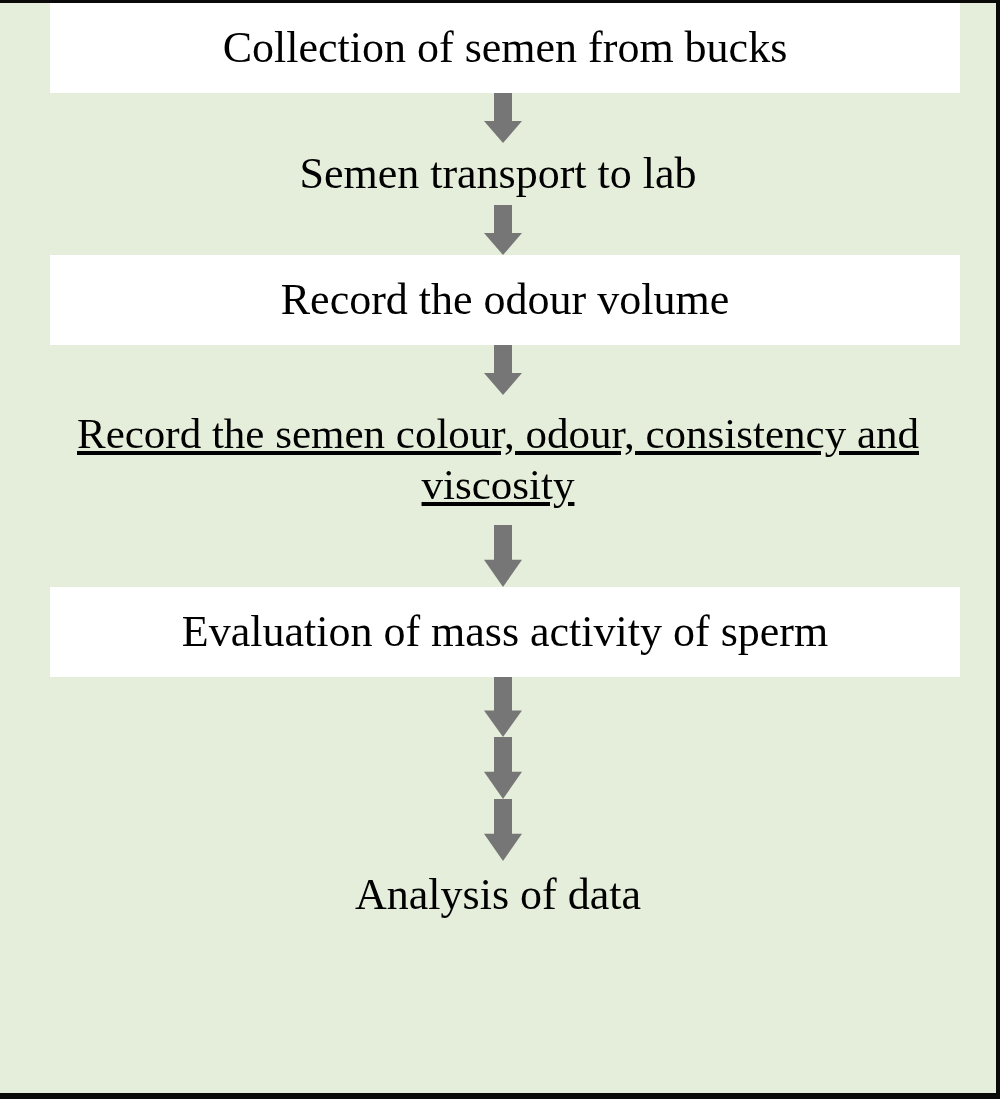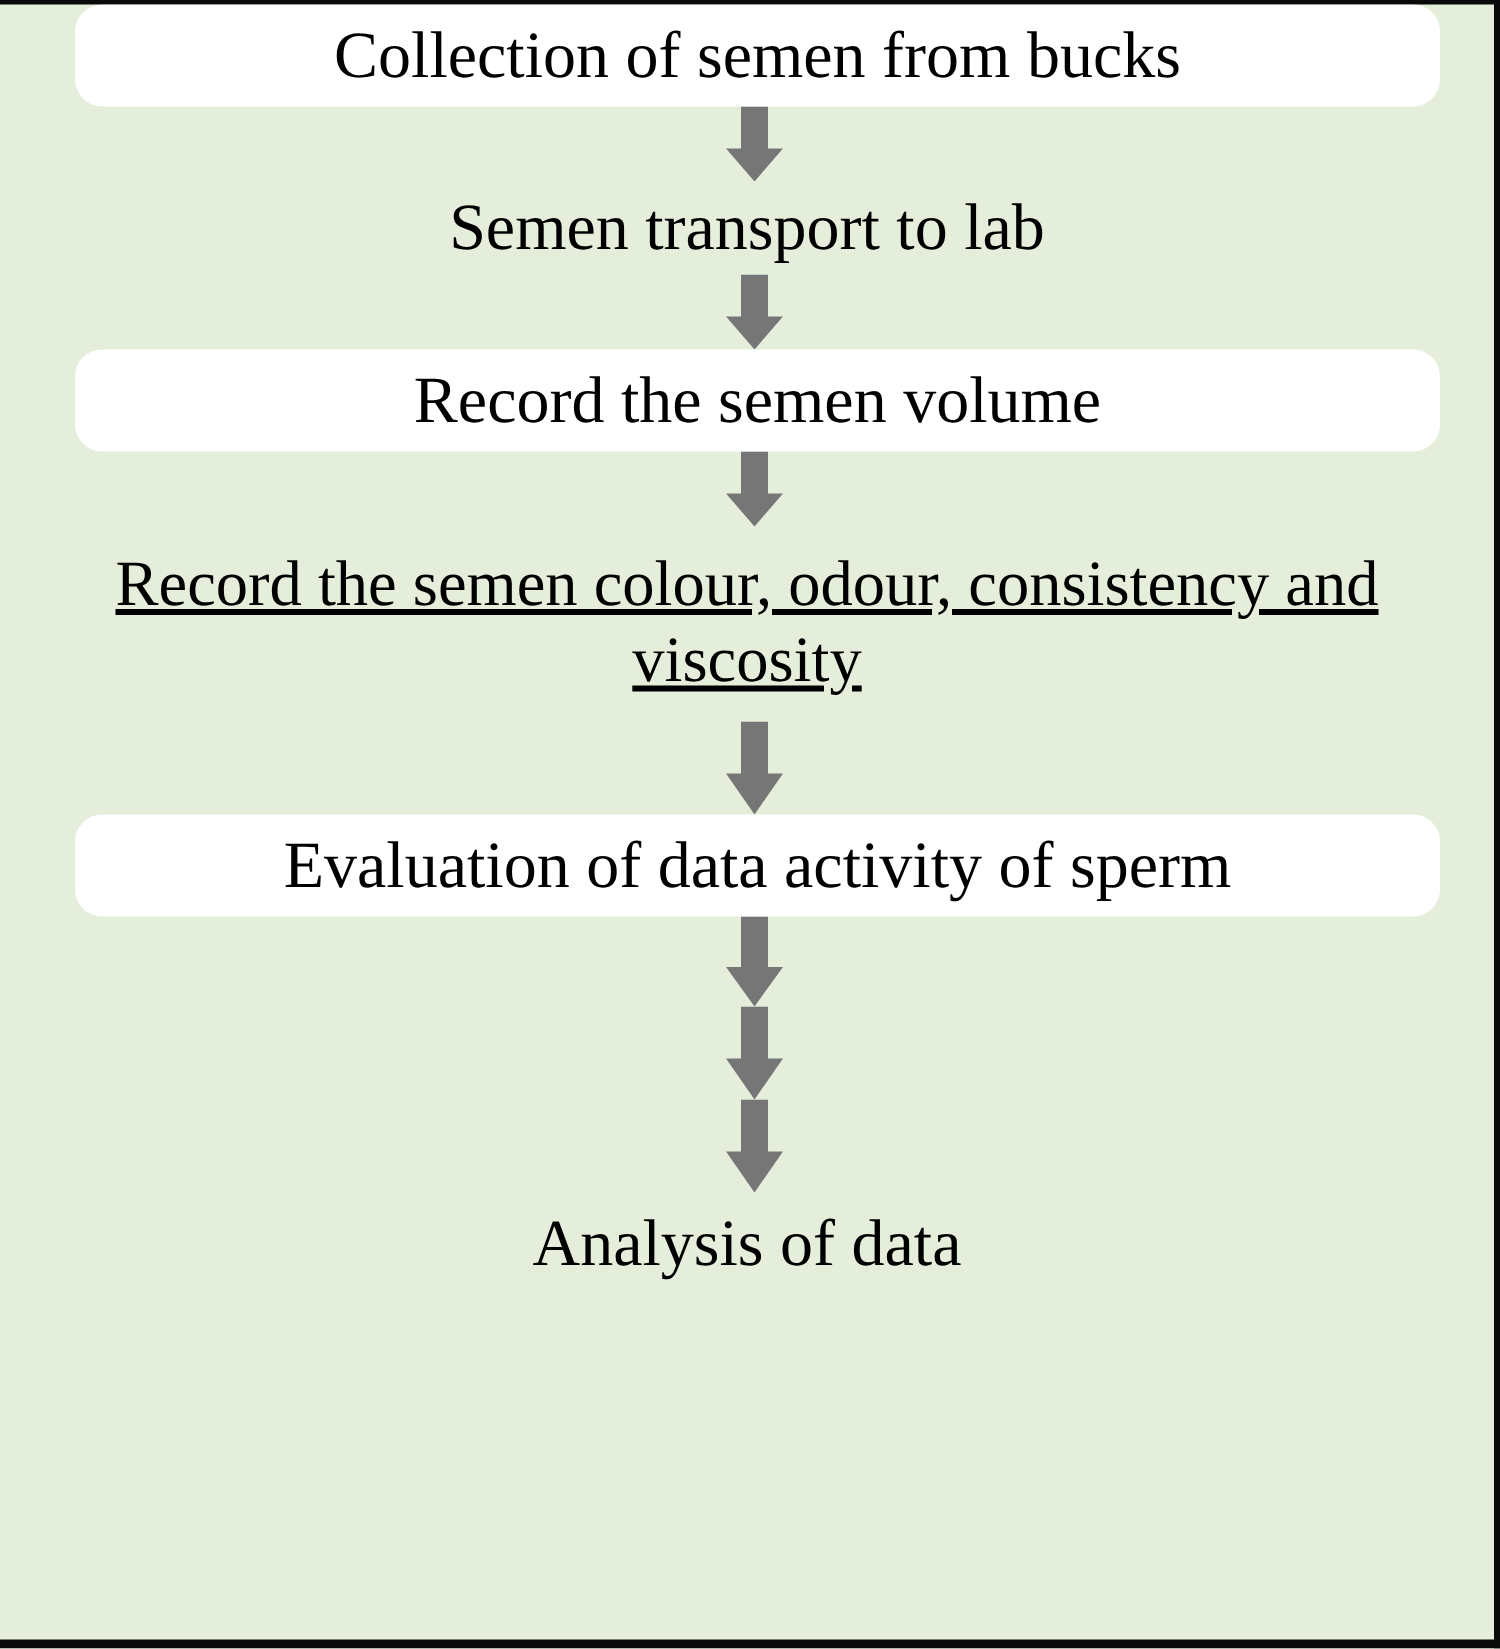--- a/index.html
+++ b/index.html
@@ -46,21 +46,21 @@
     align-items: stretch;
   }
   .arrow-row svg {
     width: 40px;
     height: 100%;
     display: block;
     margin-left: 10px; 
   }
 
   
-  .h90  { height: 68px; border-radius: 18px; }
+  .h90  { height: 90px; }
   .h50  { height: 50px; }
   .h62  { height: 62px; text-align: center; }
   .h60  { height: 60px; }
   .h75  { height: 75px; }
   .h67  { height: 67px; }
   .h130 { height: 130px; }
 </style>
 </head>
 <body>
 
@@ -82,21 +82,21 @@
   </div>
 
   <div class="arrow-row h50">
     <svg viewBox="0 0 40 100" preserveAspectRatio="none">
       <rect x="11" y="0" width="18" height="60" fill="#767676"></rect>
       <polygon points="1,56 39,56 20,100" fill="#767676"></polygon>
     </svg>
   </div>
 
   <div class="step white-bar h90">
-    <span>Record the semen volume</span>
+    <span>Record the odour volume</span>
   </div>
 
   <div class="arrow-row h50">
     <svg viewBox="0 0 40 100" preserveAspectRatio="none">
       <rect x="11" y="0" width="18" height="60" fill="#767676"></rect>
       <polygon points="1,56 39,56 20,100" fill="#767676"></polygon>
     </svg>
   </div>
 
   <div class="step plain long h130">
@@ -105,21 +105,21 @@
   </div>
 
   <div class="arrow-row h62">
     <svg viewBox="0 0 40 100" preserveAspectRatio="none">
       <rect x="11" y="0" width="18" height="60" fill="#767676"></rect>
       <polygon points="1,56 39,56 20,100" fill="#767676"></polygon>
     </svg>
   </div>
 
   <div class="step white-bar h90">
-    <span>Evaluation of data activity of sperm</span>
+    <span>Evaluation of mass activity of sperm</span>
   </div>
 
   <div class="arrow-row h60">
     <svg viewBox="0 0 40 100" preserveAspectRatio="none">
       <rect x="11" y="0" width="18" height="60" fill="#767676"></rect>
       <polygon points="1,56 39,56 20,100" fill="#767676"></polygon>
     </svg>
   </div>
 
 

